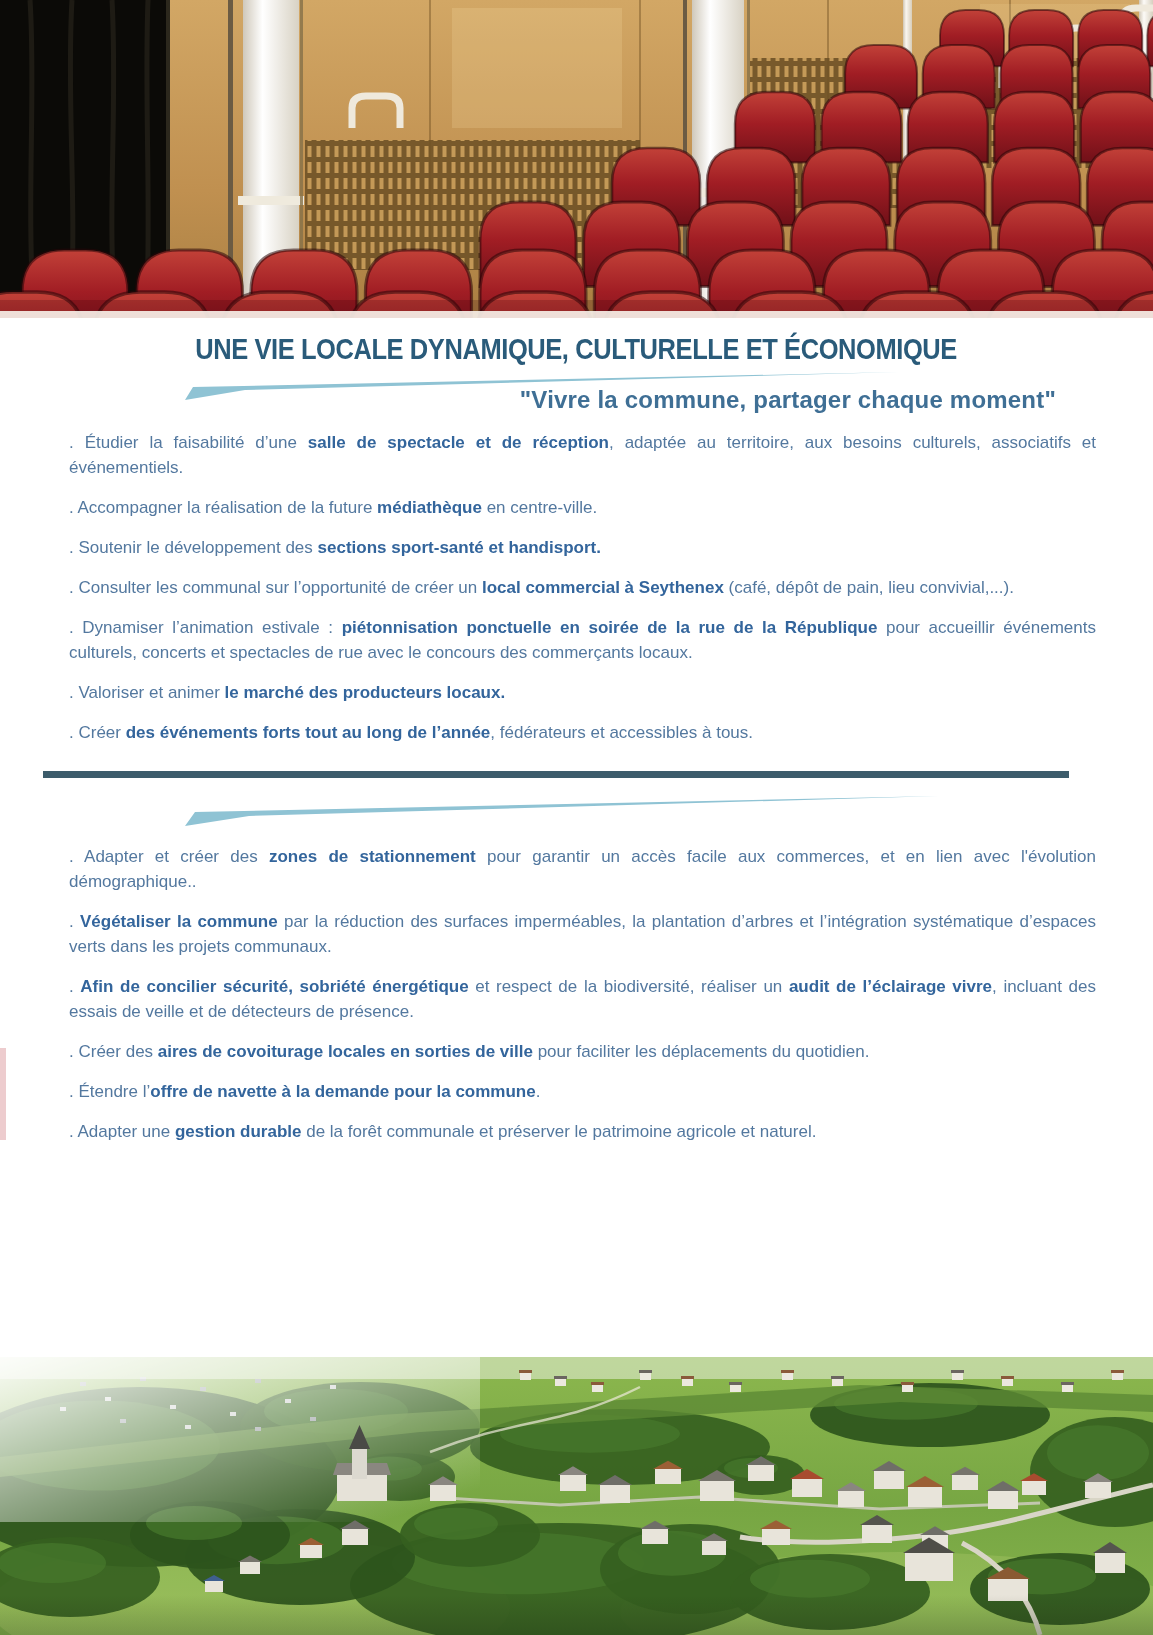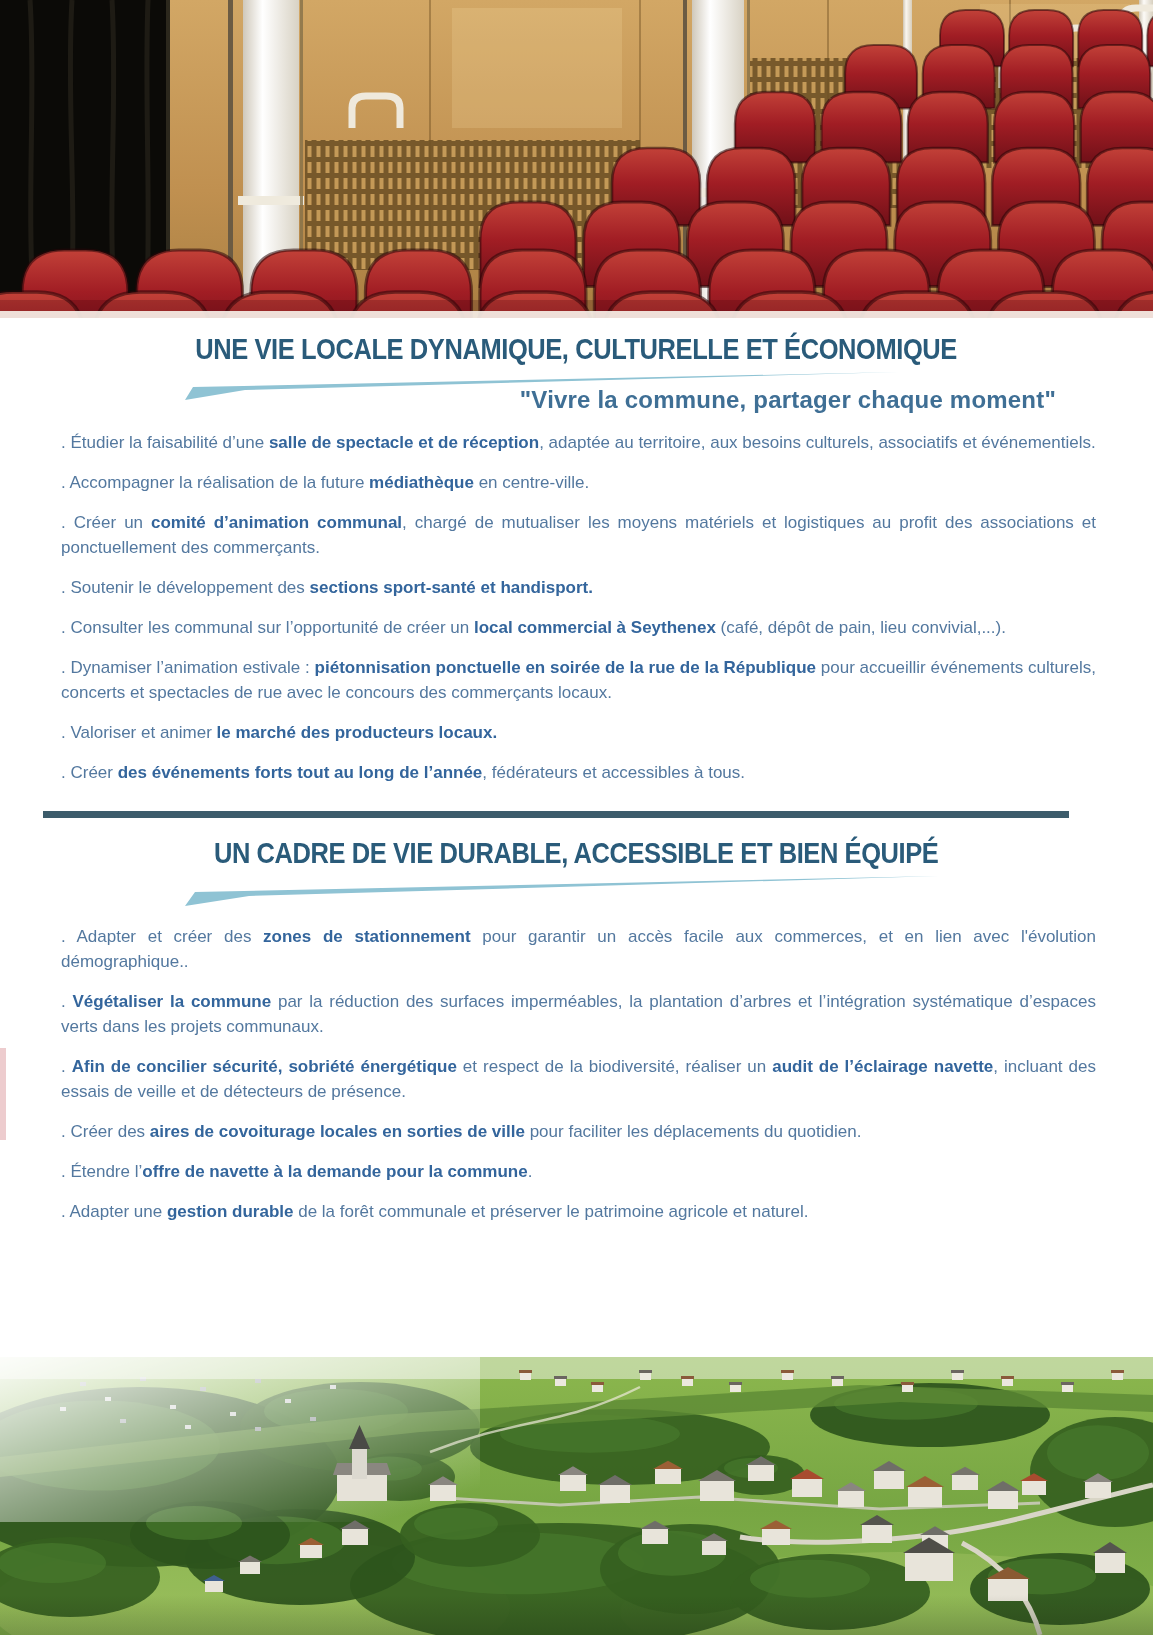--- a/index.html
+++ b/index.html
@@ -14,21 +14,21 @@
   
   .content{position:absolute;top:318px;left:0;width:1153px;height:1039px;
            box-sizing:border-box;padding:14px 57px 0 57px;overflow:hidden;}
   h1.sec-title{margin:0 0 2px 0;text-align:center;font-weight:bold;
         font-size:30px;letter-spacing:-.5px;color:var(--head);white-space:nowrap;}
   h1.sec-title span{display:inline-block;transform:scaleX(.85);transform-origin:center;}
   .swoosh{display:block;margin:6px 0 0 128px;}
   .sub{margin:-16px 40px 10px 0;text-align:right;font-size:24px;font-weight:bold;
        color:var(--sub);letter-spacing:.2px;}
   .paras{margin-top:16px;}
-  .para{margin:0 0 15px 4px;text-align:justify;font-size:17px;line-height:25px;
+  .para{margin:0 0 15px 12px;text-align:justify;font-size:17px;line-height:25px;
         color:var(--body);}
   .para .b{font-weight:bold;color:var(--bold);}
   .divider{height:7px;border:0;background:var(--divider);width:1026px;
            margin:26px 0 18px -14px;}
   .artifact{position:absolute;left:0;top:1048px;width:6px;height:92px;
             background:#eac3c6;opacity:.85;}
 </style>
 </head>
 <body>
 
@@ -166,40 +166,38 @@
 
     <section>
       <h1 class="sec-title"><span>UNE VIE LOCALE DYNAMIQUE, CULTURELLE ET ÉCONOMIQUE</span></h1>
       <svg class="swoosh" width="720" height="30" viewBox="0 0 720 30">
         <polygon points="0,28 8,15 714,0 60,18" fill="var(--swoosh)"></polygon>
       </svg>
       <div class="sub">"Vivre la commune, partager chaque moment"</div>
       <div class="paras" id="paras-0">
           <p class="para"><span>. Étudier la faisabilité d’une </span><span class="b">salle de spectacle et de réception</span><span>, adaptée au territoire, aux besoins culturels, associatifs et événementiels.</span></p>
           <p class="para"><span>. Accompagner la réalisation de la future </span><span class="b">médiathèque</span><span> en centre-ville.</span></p>
-          <p class="para"><span>. Créer un </span><span class="b">comité d’animation communal</span><span>, chargé de mutualiser les moyens matériels et logistiques au profit des associations et ponctuellement des commerçants.</span></p>
           <p class="para"><span>. Soutenir le développement des </span><span class="b">sections sport-santé et handisport.</span></p>
           <p class="para"><span>. Consulter les communal sur l’opportunité de créer un </span><span class="b">local commercial à Seythenex</span><span> (café, dépôt de pain, lieu convivial,...).</span></p>
           <p class="para"><span>. Dynamiser l’animation estivale : </span><span class="b">piétonnisation ponctuelle en soirée de la rue de la République</span><span> pour accueillir événements culturels, concerts et spectacles de rue avec le concours des commerçants locaux.</span></p>
           <p class="para"><span>. Valoriser et animer </span><span class="b">le marché des producteurs locaux.</span></p>
           <p class="para"><span>. Créer </span><span class="b">des événements forts tout au long de l’année</span><span>, fédérateurs et accessibles à tous.</span></p>
         </div>
     </section>
 
     <hr class="divider">
 
     <section>
-      <h1 class="sec-title"><span>UN CADRE DE VIE DURABLE, ACCESSIBLE ET BIEN ÉQUIPÉ</span></h1>
       <svg class="swoosh" width="760" height="32" viewBox="0 0 760 32">
         <polygon points="0,30 10,16 754,0 64,20" fill="var(--swoosh)"></polygon>
       </svg>
       <div class="paras" id="paras-1">
           <p class="para"><span>. Adapter et créer des </span><span class="b">zones de stationnement</span><span> pour garantir un accès facile aux commerces, et en lien avec l'évolution démographique..</span></p>
           <p class="para"><span>. </span><span class="b">Végétaliser la commune</span><span> par la réduction des surfaces imperméables, la plantation d’arbres et l’intégration systématique d’espaces verts dans les projets communaux.</span></p>
-          <p class="para"><span>. </span><span class="b">Afin de concilier sécurité, sobriété énergétique</span><span> et respect de la biodiversité, réaliser un </span><span class="b">audit de l’éclairage navette</span><span>, incluant des essais de veille et de détecteurs de présence.</span></p>
+          <p class="para"><span>. </span><span class="b">Afin de concilier sécurité, sobriété énergétique</span><span> et respect de la biodiversité, réaliser un </span><span class="b">audit de l’éclairage vivre</span><span>, incluant des essais de veille et de détecteurs de présence.</span></p>
           <p class="para"><span>. Créer des </span><span class="b">aires de covoiturage locales en sorties de ville</span><span> pour faciliter les déplacements du quotidien.</span></p>
           <p class="para"><span>. Étendre l’</span><span class="b">offre de navette à la demande pour la commune</span><span>.</span></p>
           <p class="para"><span>. Adapter une </span><span class="b">gestion durable</span><span> de la forêt communale et préserver le patrimoine agricole et naturel.</span></p>
         </div>
     </section>
 
   </div>
 
   <div class="artifact"></div>
 

